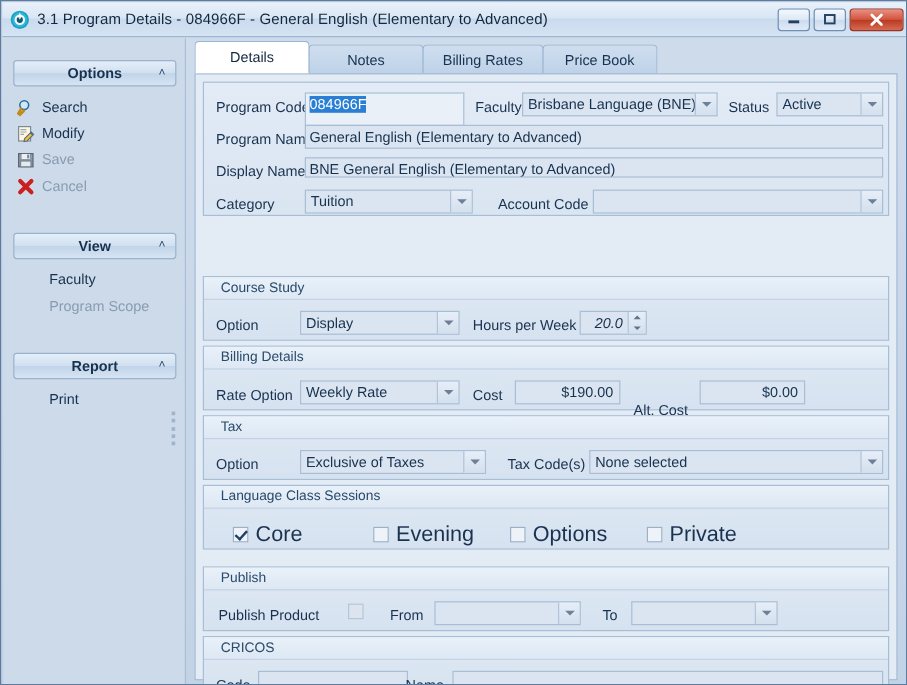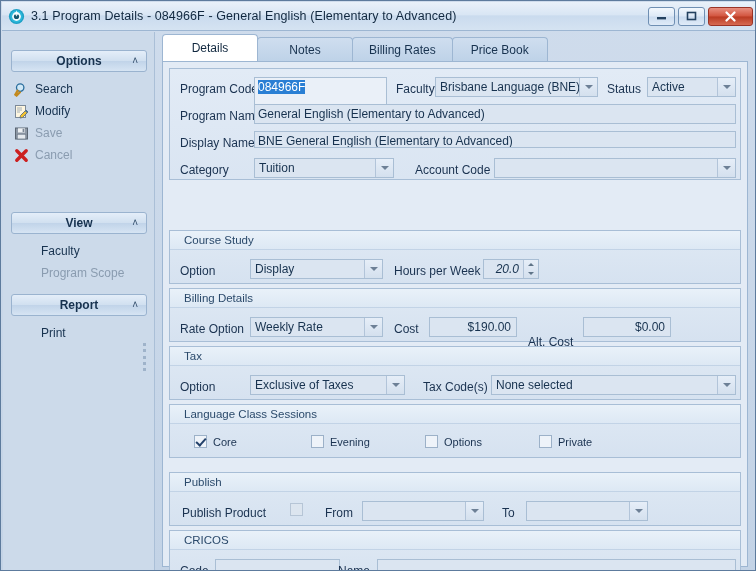--- a/index.html
+++ b/index.html
@@ -321,21 +321,21 @@
     width: 0; height: 0;
     border-left: 3px solid transparent;
     border-right: 3px solid transparent;
     border-top: 3px solid #5f7488;
   }
 
   .chk {
     position: absolute;
     display: flex;
     align-items: center;
-    font-size: 11px;
+    font-size: 18px;
     color: #1a3250;
   }
   .chk .box {
     width: 13px; height: 13px;
     box-sizing: border-box;
     border: 1px solid #9cb1c8;
     background: #eef3f9;
     margin-right: 6px;
     position: relative;
     flex: 0 0 auto;
@@ -435,21 +435,21 @@
             <svg width="15" height="15" viewBox="0 0 15 15">
               <path d="M2.8 2.8 L12.2 12.2 M12.2 2.8 L2.8 12.2" stroke="#cc1f1f" stroke-width="3.4" stroke-linecap="round"></path>
             </svg>
           </span>
           <span>Cancel</span>
         </div>
 
       </div>
     </div>
 
-    <div style="position:absolute;left:0;top:180px;width:152px;">
+    <div style="position:absolute;left:0;top:162px;width:152px;">
       <div class="panel-header">
         <span class="ph-label">View</span>
         <span class="chev">˄</span>
       </div>
       <div class="panel-body">
         <div class="side-item plain">
           <span>Faculty</span>
         </div>
         <div class="side-item plain disabled">
           <span>Program Scope</span>

